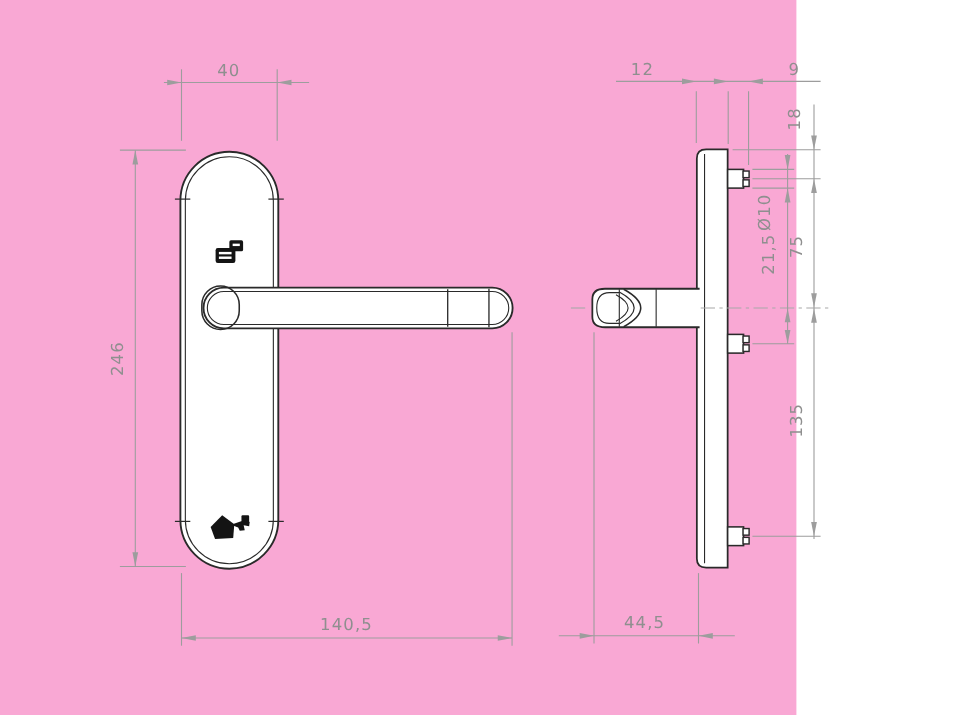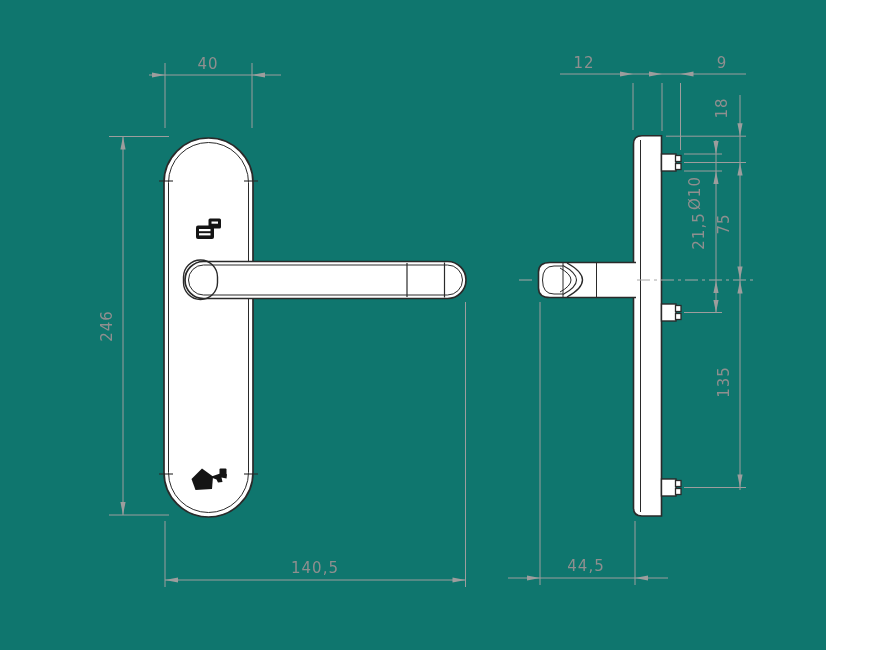--- a/index.html
+++ b/index.html
@@ -2,21 +2,21 @@
 <html><head>
 <meta charset="utf-8">
 <style>
   html,body{margin:0;padding:0;}
   body{
     width:890px;height:650px;
     background:#ffffff;
     font-family:"DejaVu Sans", sans-serif;
     overflow:hidden;
   }
-  .canvas{position:relative;width:807px;height:650px;background:#0f766e;padding-left:19px;}
+  .canvas{position:relative;width:724px;height:650px;background:#f9a8d4;}
   svg{position:absolute;left:0;top:0;}
   .dim-text{
     font-family:"DejaVu Sans", sans-serif;
     font-size:15px;
     letter-spacing:1px;
     fill:#8f8f8f;
   }
 </style>
 </head>
 <body>

